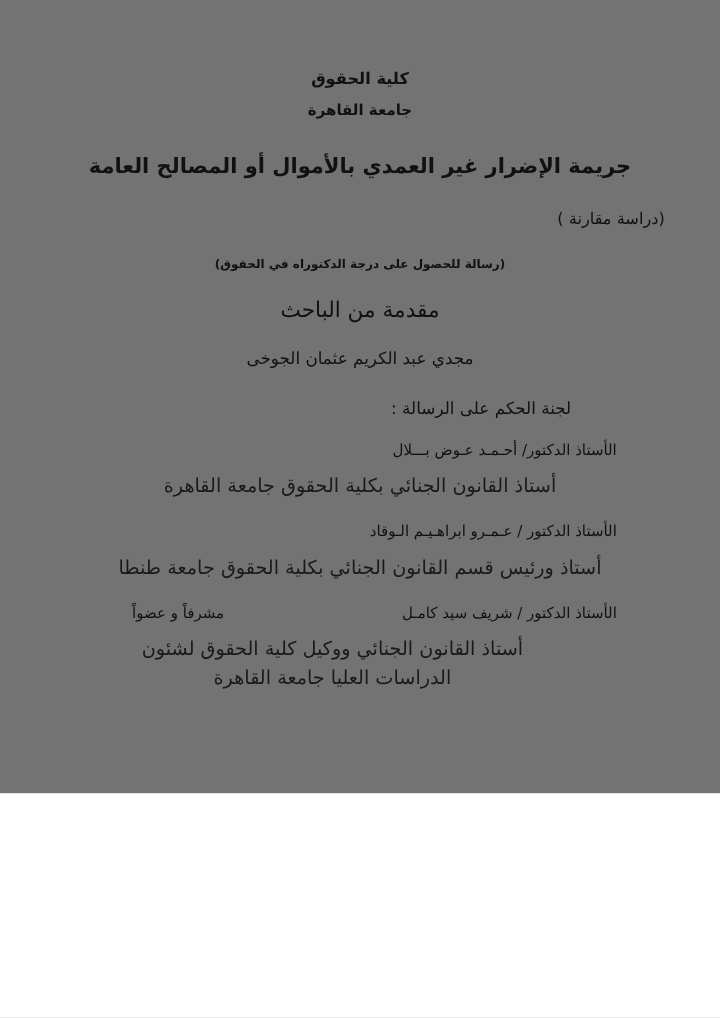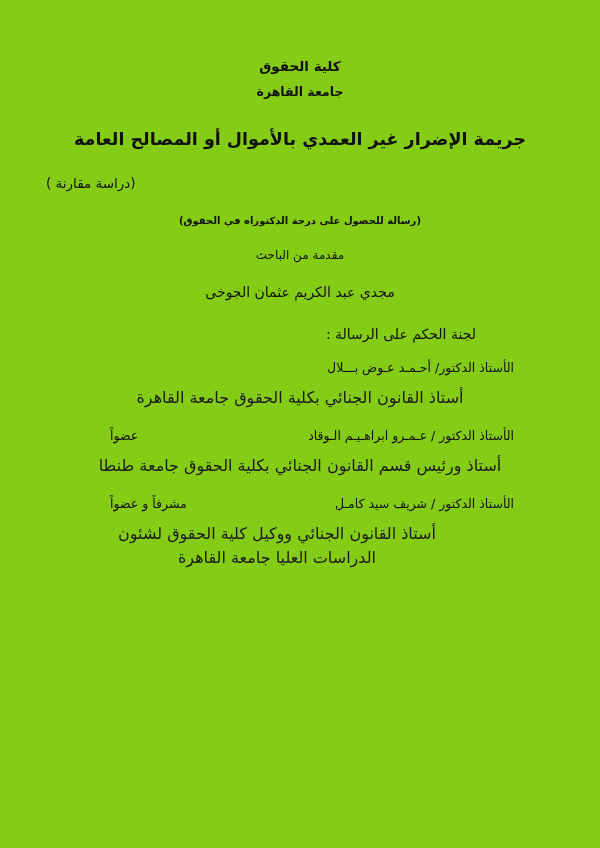--- a/index.html
+++ b/index.html
@@ -10,22 +10,22 @@
   body {
     width: 600px;
     height: 848px;
     font-family: "DejaVu Sans", "Liberation Sans", sans-serif;
     color: #111111;
     overflow: hidden;
   }
   .page {
     position: relative;
     width: 600px;
-    height: 848px;
-    background: #84cc16;
+    height: 661px;
+    background: #737373;
     box-sizing: border-box;
     padding: 40px 46px 30px 46px;
     display: flex;
     flex-direction: column;
   }
   .line {
     direction: rtl;
     text-align: center;
     white-space: pre-wrap;
   }
@@ -44,31 +44,31 @@
   }
   .main-title {
     font-weight: bold;
     font-size: 17.5px;
     text-align: center;
     margin-top: 30px;
     letter-spacing: 0px;
   }
   .subtitle {
     font-size: 13.5px;
-    text-align: left;
+    text-align: right;
     margin-top: 26px;
   }
   .degree {
     font-size: 10px;
     text-align: center;
     margin-top: 24px;
     font-weight: bold;
   }
   .presented {
-    font-size: 12px;
+    font-size: 18px;
     text-align: center;
     margin-top: 22px;
   }
   .author {
     font-size: 14px;
     text-align: center;
     margin-top: 22px;
   }
   .committee-head {
     font-size: 14px;
@@ -146,21 +146,20 @@
   <div class="member-block">
     <div class="member-row">
       <div class="member-name">الأستاذ الدكتور/ أحـمـد عـوض بـــلال</div>
     </div>
     <div class="member-affil">أستاذ القانون الجنائي بكلية الحقوق جامعة القاهرة</div>
   </div>
 
   <div class="member-block">
     <div class="member-row">
       <div class="member-name">الأستاذ الدكتور / عـمـرو ابراهـيـم الـوقاد</div>
-      <div class="member-role">عضواً</div>
     </div>
     <div class="member-affil">أستاذ ورئيس قسم القانون الجنائي بكلية الحقوق جامعة طنطا</div>
   </div>
 
   <div class="member-block">
     <div class="member-row">
       <div class="member-name">الأستاذ الدكتور / شريف سيد كامـل</div>
       <div class="member-role">مشرفاً و عضواً</div>
     </div>
     <div class="member-affil wrap2">أستاذ القانون الجنائي ووكيل كلية الحقوق لشئون الدراسات العليا  جامعة القاهرة</div>

